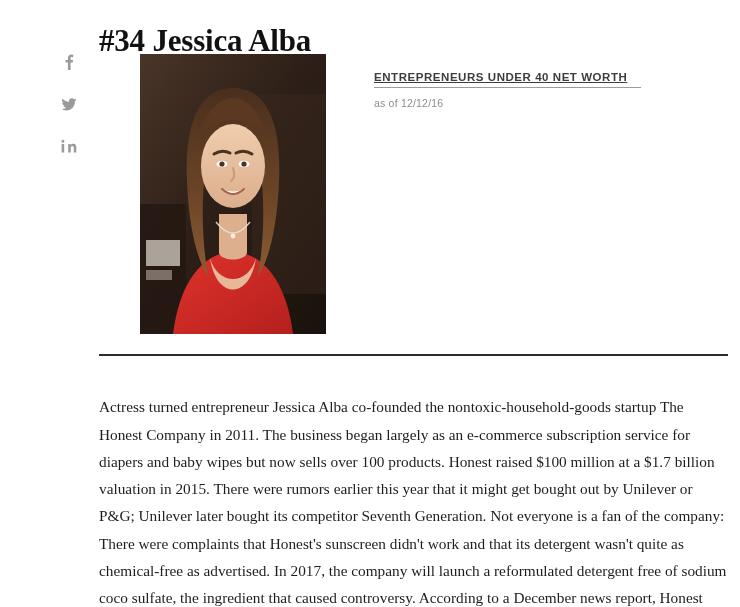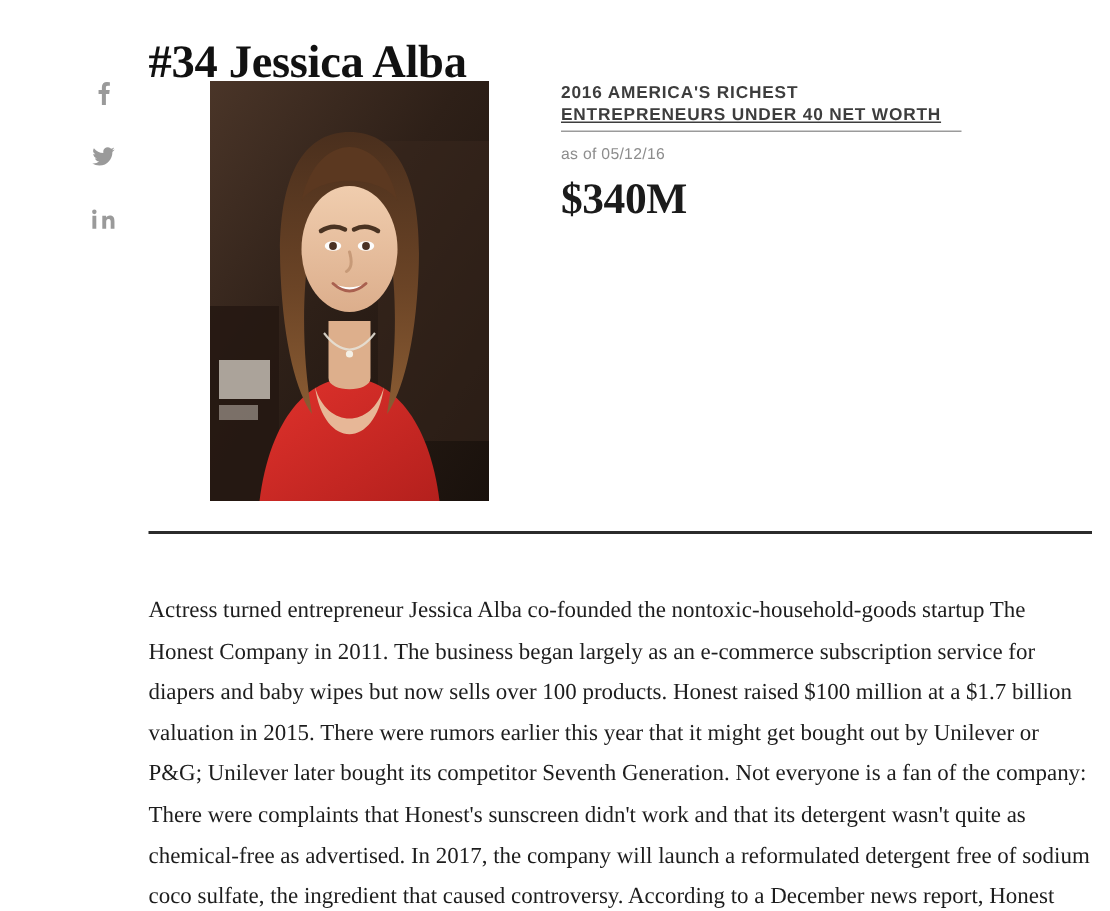--- a/index.html
+++ b/index.html
@@ -213,24 +213,23 @@
 
       <path d="M61 80 C66 56 80 44 93 44 C106 44 120 56 125 80 C114 62 72 62 61 80 Z" fill="#5b3820"></path>
 
       <path d="M76 168 q17 22 34 0" stroke="#e6e1d6" stroke-width="1.4" fill="none" opacity="0.9"></path>
       <circle cx="93" cy="182" r="2.4" fill="#f4f0e6"></circle>
     </svg>
   </div>
 
   <div class="nw-block">
     <div class="nw-label">
-      <span>2016 AMERICA'S RICHEST</span><br>
+      <br>
       <span class="line2">ENTREPRENEURS UNDER 40 NET WORTH</span>
     </div>
-    <div class="nw-asof">as of 05/12/16</div>
-    <div class="nw-value">$340M</div>
+    <div class="nw-asof">as of 12/12/16</div>
   </div>
 
   <div class="divider"></div>
 
   <p class="body-copy">Actress turned entrepreneur Jessica Alba co-founded the nontoxic-household-goods startup The Honest Company in 2011. The business began largely as an e-commerce subscription service for diapers and baby wipes but now sells over 100 products. Honest raised $100 million at a $1.7 billion valuation in 2015. There were rumors earlier this year that it might get bought out by Unilever or P&amp;G; Unilever later bought its competitor Seventh Generation. Not everyone is a fan of the company: There were complaints that Honest's sunscreen didn't work and that its detergent wasn't quite as chemical-free as advertised. In 2017, the company will launch a reformulated detergent free of sodium coco sulfate, the ingredient that caused controversy. According to a December news report, Honest plans to shift from a mostly online operation to one with wholesale deals with Whole Foods, Target, Costco, and more. They?ll cut 80 jobs, 50 of which will be at a</p>
 
 </div>
 
 </body></html>

